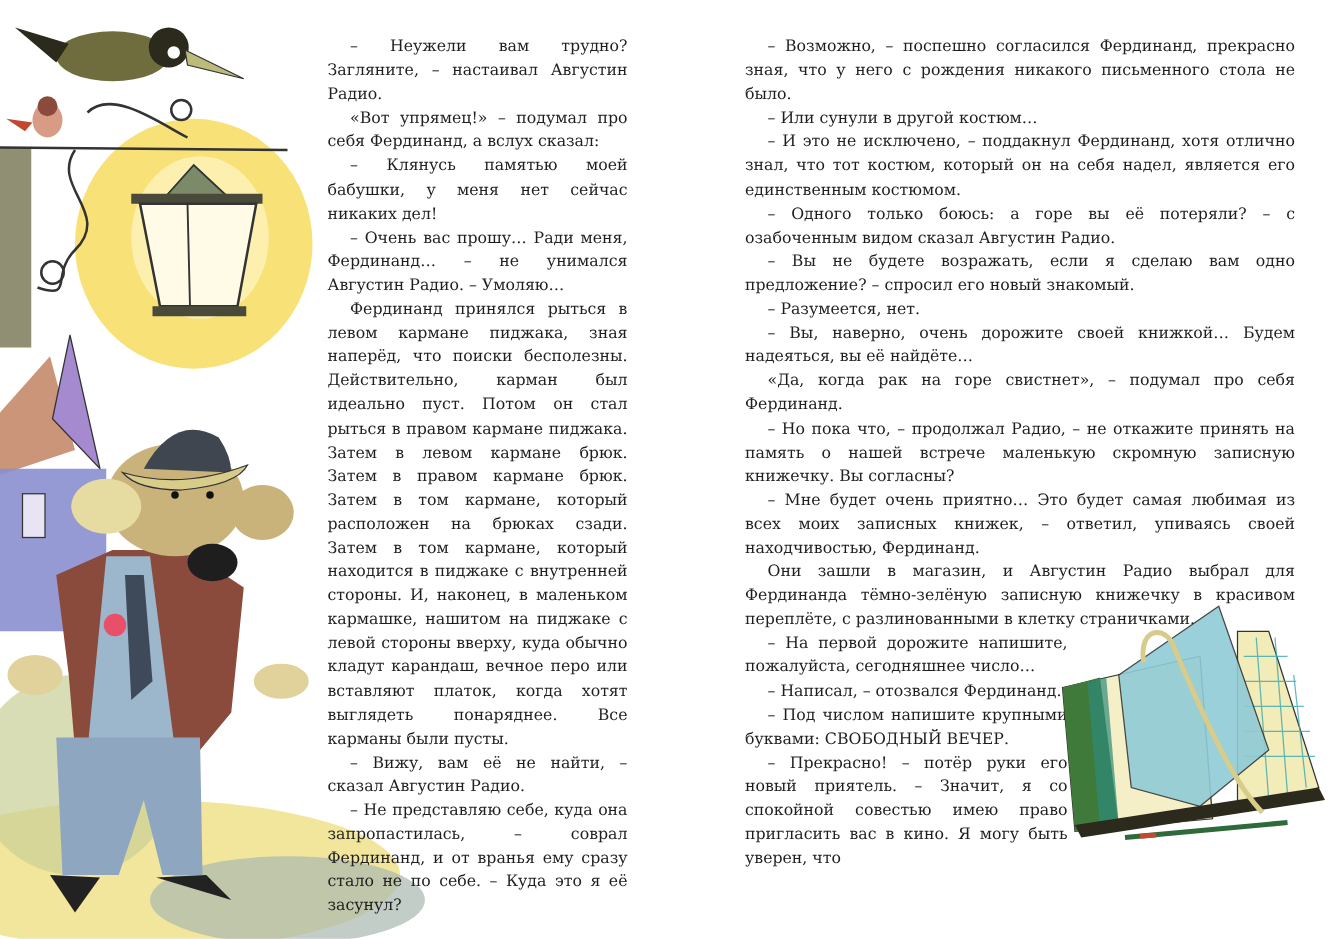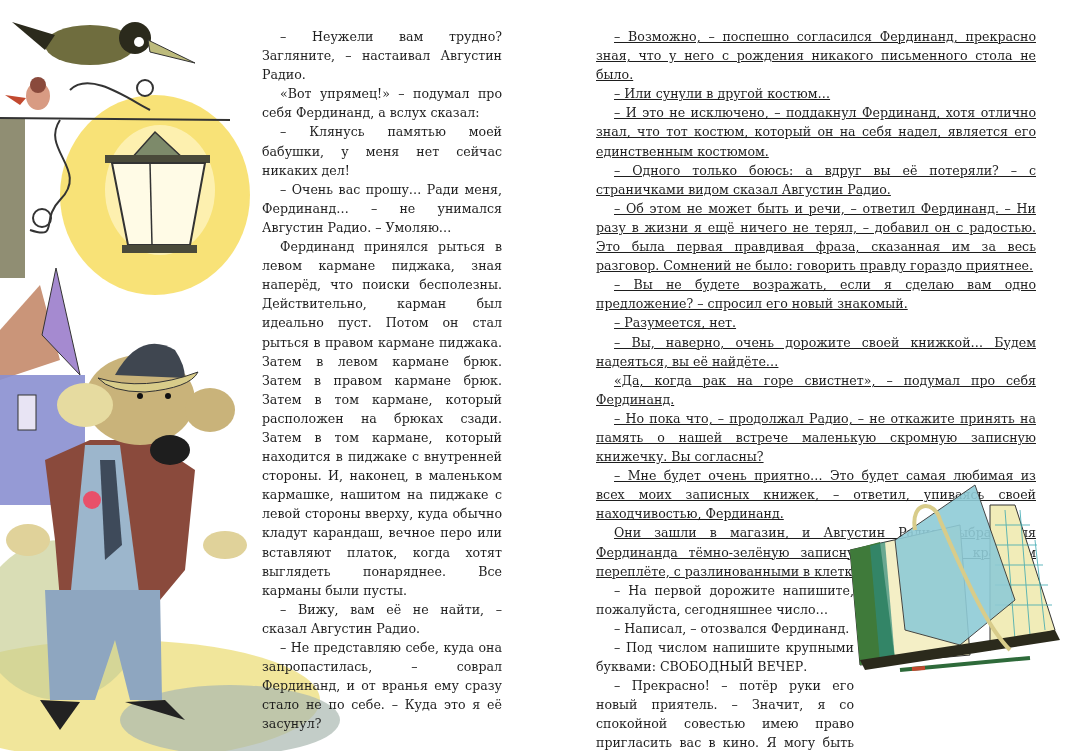--- a/index.html
+++ b/index.html
@@ -5,21 +5,21 @@
   html, body { margin:0; padding:0; }
   body { width:1072px; height:751px; background:#ffffff; position:relative; overflow:hidden; font-family:"DejaVu Serif","Liberation Serif",serif; color:#1e1e1e; }
   .spread { position:absolute; inset:0; }
   .illus-left { position:absolute; left:0; top:0; width:340px; height:751px; }
   .illus-book { position:absolute; left:840px; top:480px; width:232px; height:200px; }
   .col { position:absolute; font-size:12.6px; line-height:19.1px; text-align:justify; }
   .col p { margin:0; text-indent:18px; }
   .col-left { left:262px; top:27px; width:240px; }
   .col-right { left:596px; top:27px; width:440px; }
   .col-right p.narrow { width:258px; }
-  .col-right p.mid { width:440px;text-decoration:underline; }
+  .col-right p.mid { width:440px; }
 </style>
 </head>
 <body>
 
 <div class="spread">
 
   <svg class="illus-left" viewBox="0 0 340 751" xmlns="http://www.w3.org/2000/svg">
 
     <ellipse cx="155" cy="195" rx="95" ry="100" fill="#f6d84a" opacity="0.75"></ellipse>
     <ellipse cx="160" cy="190" rx="55" ry="65" fill="#fff7c8" opacity="0.7"></ellipse>
@@ -89,22 +89,21 @@
     <p>Фердинанд принялся рыться в левом кармане пиджака, зная наперёд, что поиски бесполезны. Действительно, карман был идеально пуст. Потом он стал рыться в правом кармане пиджака. Затем в левом кармане брюк. Затем в правом кармане брюк. Затем в том кармане, который расположен на брюках сзади. Затем в том кармане, который находится в пиджаке с внутренней стороны. И, наконец, в маленьком кармашке, нашитом на пиджаке с левой стороны вверху, куда обычно кладут карандаш, вечное перо или вставляют платок, когда хотят выглядеть понаряднее. Все карманы были пусты.</p>
     <p>– Вижу, вам её не найти, – сказал Августин Радио.</p>
     <p>– Не представляю себе, куда она запропастилась, – соврал Фердинанд, и от вранья ему сразу стало не по себе. – Куда это я её засунул?</p>
 
   </div>
 
   <div class="col col-right">
     <p class="mid">– Возможно, – поспешно согласился Фердинанд, прекрасно зная, что у него с рождения никакого письменного стола не было.</p>
     <p class="mid">– Или сунули в другой костюм…</p>
     <p class="mid">– И это не исключено, – поддакнул Фердинанд, хотя отлично знал, что тот костюм, который он на себя надел, является его единственным костюмом.</p>
-    <p class="mid">– Одного только боюсь: а вдруг вы её потеряли? – с страничками видом сказал Августин Радио.</p>
-    <p class="mid">– Об этом не может быть и речи, – ответил Фердинанд. – Ни разу в жизни я ещё ничего не терял, – добавил он с радостью. Это была первая правдивая фраза, сказанная им за весь разговор. Сомнений не было: говорить правду гораздо приятнее.</p>
+    <p class="mid">– Одного только боюсь: а горе вы её потеряли? – с озабоченным видом сказал Августин Радио.</p>
     <p class="mid">– Вы не будете возражать, если я сделаю вам одно предложение? – спросил его новый знакомый.</p>
     <p class="mid">– Разумеется, нет.</p>
     <p class="mid">– Вы, наверно, очень дорожите своей книжкой… Будем надеяться, вы её найдёте…</p>
     <p class="mid">«Да, когда рак на горе свистнет», – подумал про себя Фердинанд.</p>
     <p class="mid">– Но пока что, – продолжал Радио, – не откажите принять на память о нашей встрече маленькую скромную записную книжечку. Вы согласны?</p>
     <p class="mid">– Мне будет очень приятно… Это будет самая любимая из всех моих записных книжек, – ответил, упиваясь своей находчивостью, Фердинанд.</p>
     <p class="mid">Они зашли в магазин, и Августин Радио выбрал для Фердинанда тёмно-зелёную записную книжечку в красивом переплёте, с разлинованными в клетку страничками.</p>
     <p class="narrow">– На первой дорожите напишите, пожалуйста, сегодняшнее число…</p>
     <p class="narrow">– Написал, – отозвался Фердинанд.</p>
     <p class="narrow">– Под числом напишите крупными буквами: СВОБОДНЫЙ ВЕЧЕР.</p>

